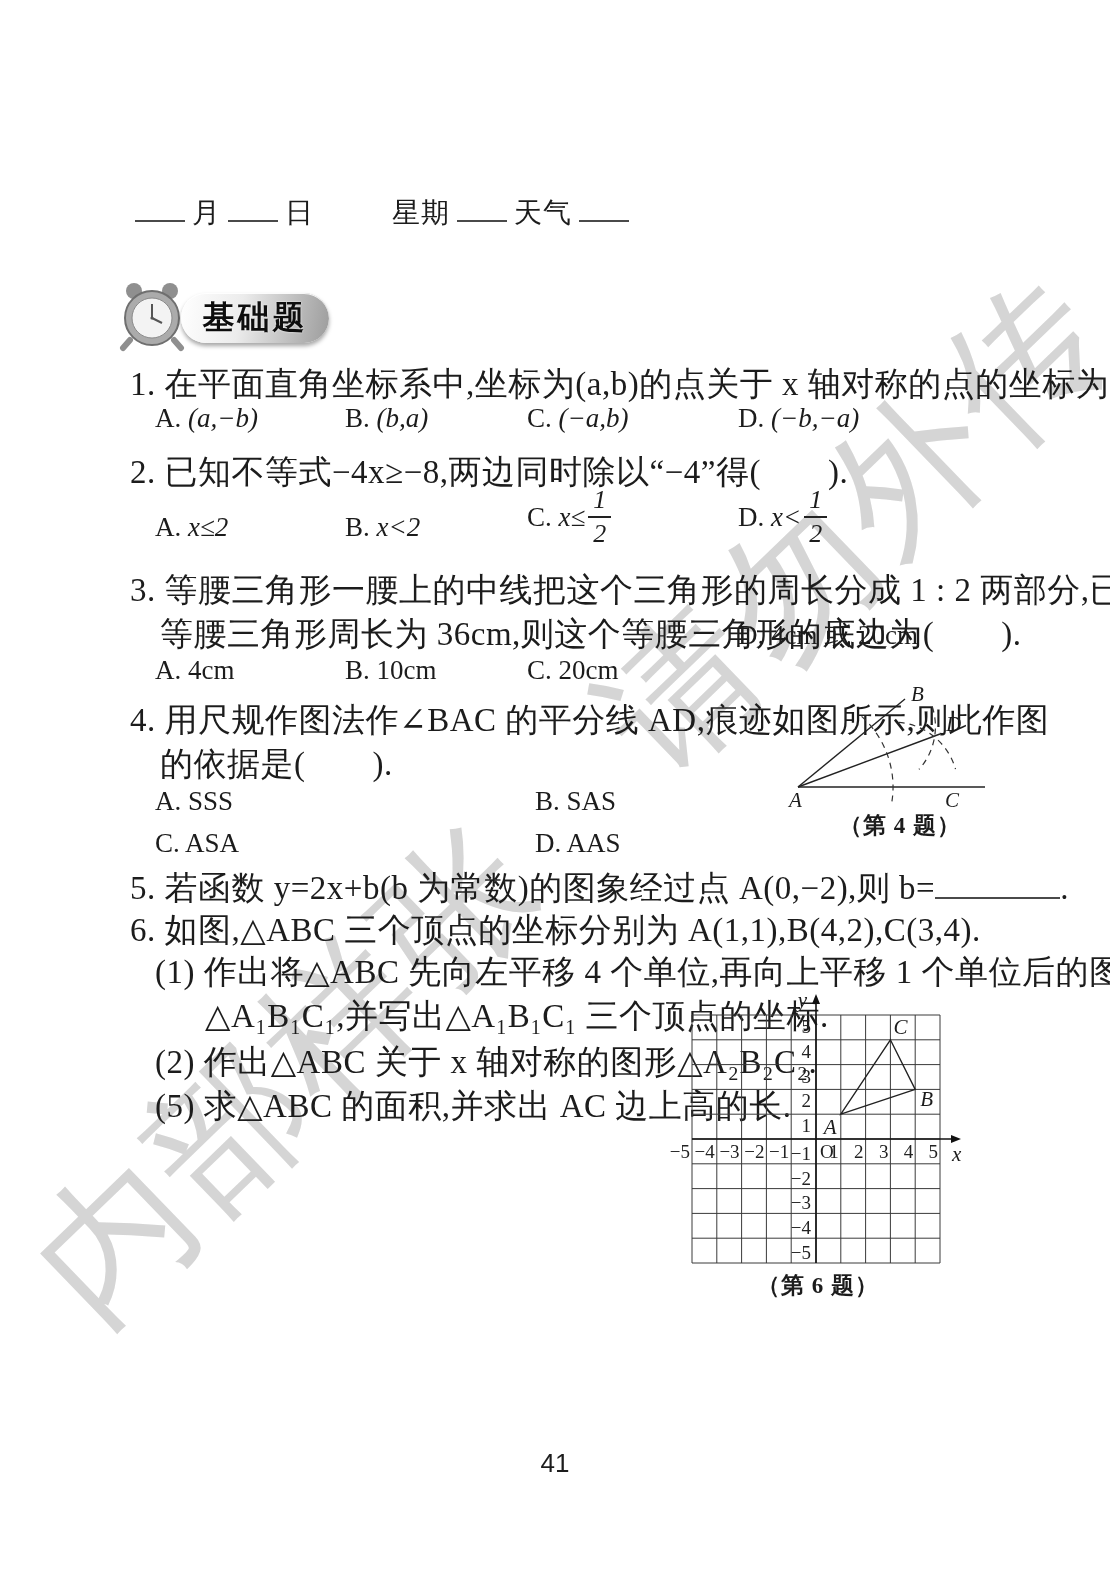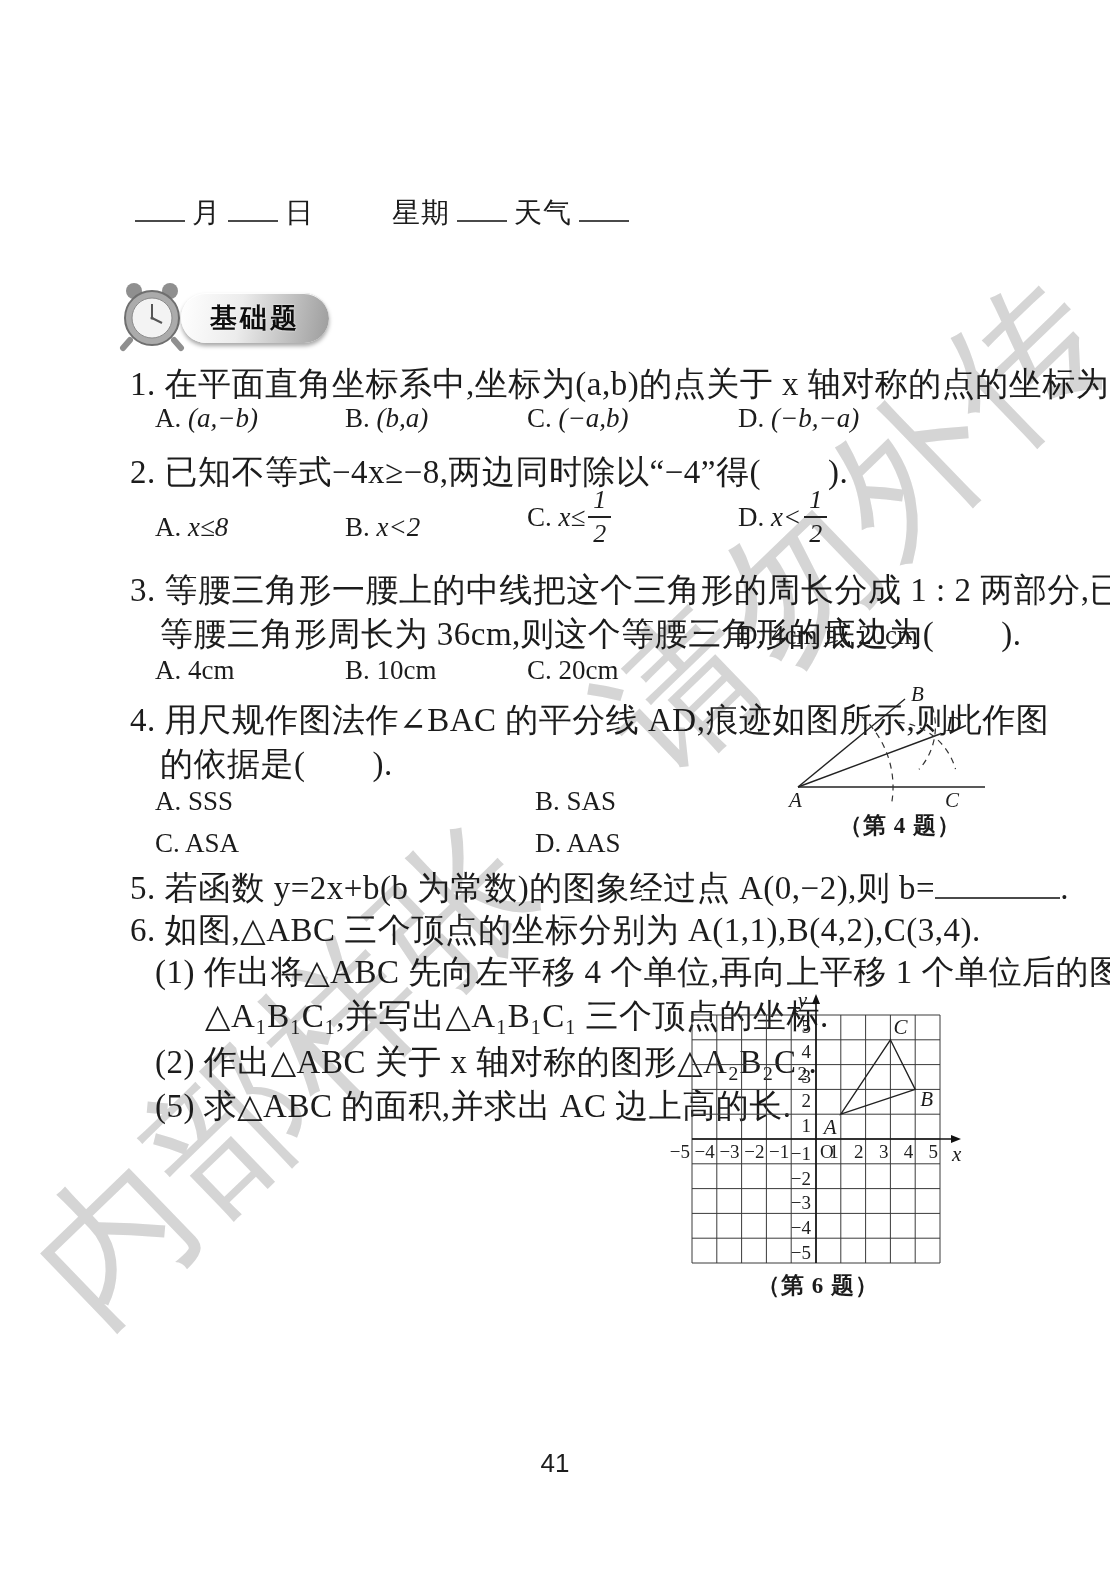--- a/index.html
+++ b/index.html
@@ -16,21 +16,21 @@
   .hdr .blank{width:50px;margin:0 7px;}
   .hgap{display:inline-block;width:78px;}
   .badge-pill{
     display:flex;align-items:center;justify-content:center;
     width:148px;height:50px;border-radius:26px;
     background:linear-gradient(100deg,#ffffff 0%,#ececec 40%,#9c9c9c 100%);
     box-shadow:0 3px 4px rgba(0,0,0,0.35), inset 0 1px 0 rgba(255,255,255,0.9);
   }
   .badge-label{
     font-family:"Liberation Sans","DejaVu Sans",sans-serif;
-    font-weight:bold;font-size:27px;letter-spacing:3px;color:#0d0d0d;
+    font-weight:bold;font-size:32px;letter-spacing:3px;color:#0d0d0d;
     text-shadow:0 0 2px #ffffff;
   }
   .frac{display:inline-flex;flex-direction:column;align-items:center;vertical-align:middle;line-height:1;margin-left:3px;}
   .frac .num{font-size:26px;padding:0 5px 3px 5px;font-style:italic;}
   .frac .den{font-size:26px;padding:3px 5px 0 5px;border-top:2px solid #222;font-style:italic;}
   .fopt{display:inline-flex;align-items:center;}
   .caption{font-size:23px;text-align:center;letter-spacing:1px;font-weight:bold;}
   .watermark{
     position:absolute;left:0;top:0;width:100%;height:100%;overflow:hidden;z-index:0;pointer-events:none;
   }
@@ -78,21 +78,21 @@
     <div class="abs stem" style="left:130px;top:362px;">1. 在平面直角坐标系中,坐标为(a,b)的点关于 x 轴对称的点的坐标为(　　).</div>
     <div>
       <span class="abs opt" style="left:155px;top:403px;"><span>A.</span> <span class="it">(a,−b)</span></span>
       <span class="abs opt" style="left:345px;top:403px;text-align:center;"><span>B.</span> <span class="it">(b,a)</span></span>
       <span class="abs opt" style="left:527px;top:403px;"><span>C.</span> <span class="it">(−a,b)</span></span>
       <span class="abs opt" style="left:738px;top:403px;"><span>D.</span> <span class="it">(−b,−a)</span></span>
     </div>
 
     <div class="abs stem" style="left:130px;top:450px;">2. 已知不等式−4x≥−8,两边同时除以“−4”得(　　).</div>
     <div>
-      <span class="abs opt" style="left:155px;top:512px;"><span>A.</span> <span class="it">x≤8</span></span>
+      <span class="abs opt" style="left:155px;top:512px;"><span>A.</span> <span class="it">x≤2</span></span>
       <span class="abs opt" style="left:345px;top:512px;"><span>B.</span> <span class="it">x&lt;2</span></span>
       <span class="abs opt fopt" style="left:527px;top:487px;">
         <span>C.</span>&nbsp;<span class="it">x≤</span><span class="frac">
             <span class="num">1</span>
             <span class="den">2</span>
           </span>
       </span>
       <span class="abs opt fopt" style="left:738px;top:487px;">
         <span>D.</span>&nbsp;<span class="it">x&lt;</span><span class="frac">
             <span class="num">1</span>

